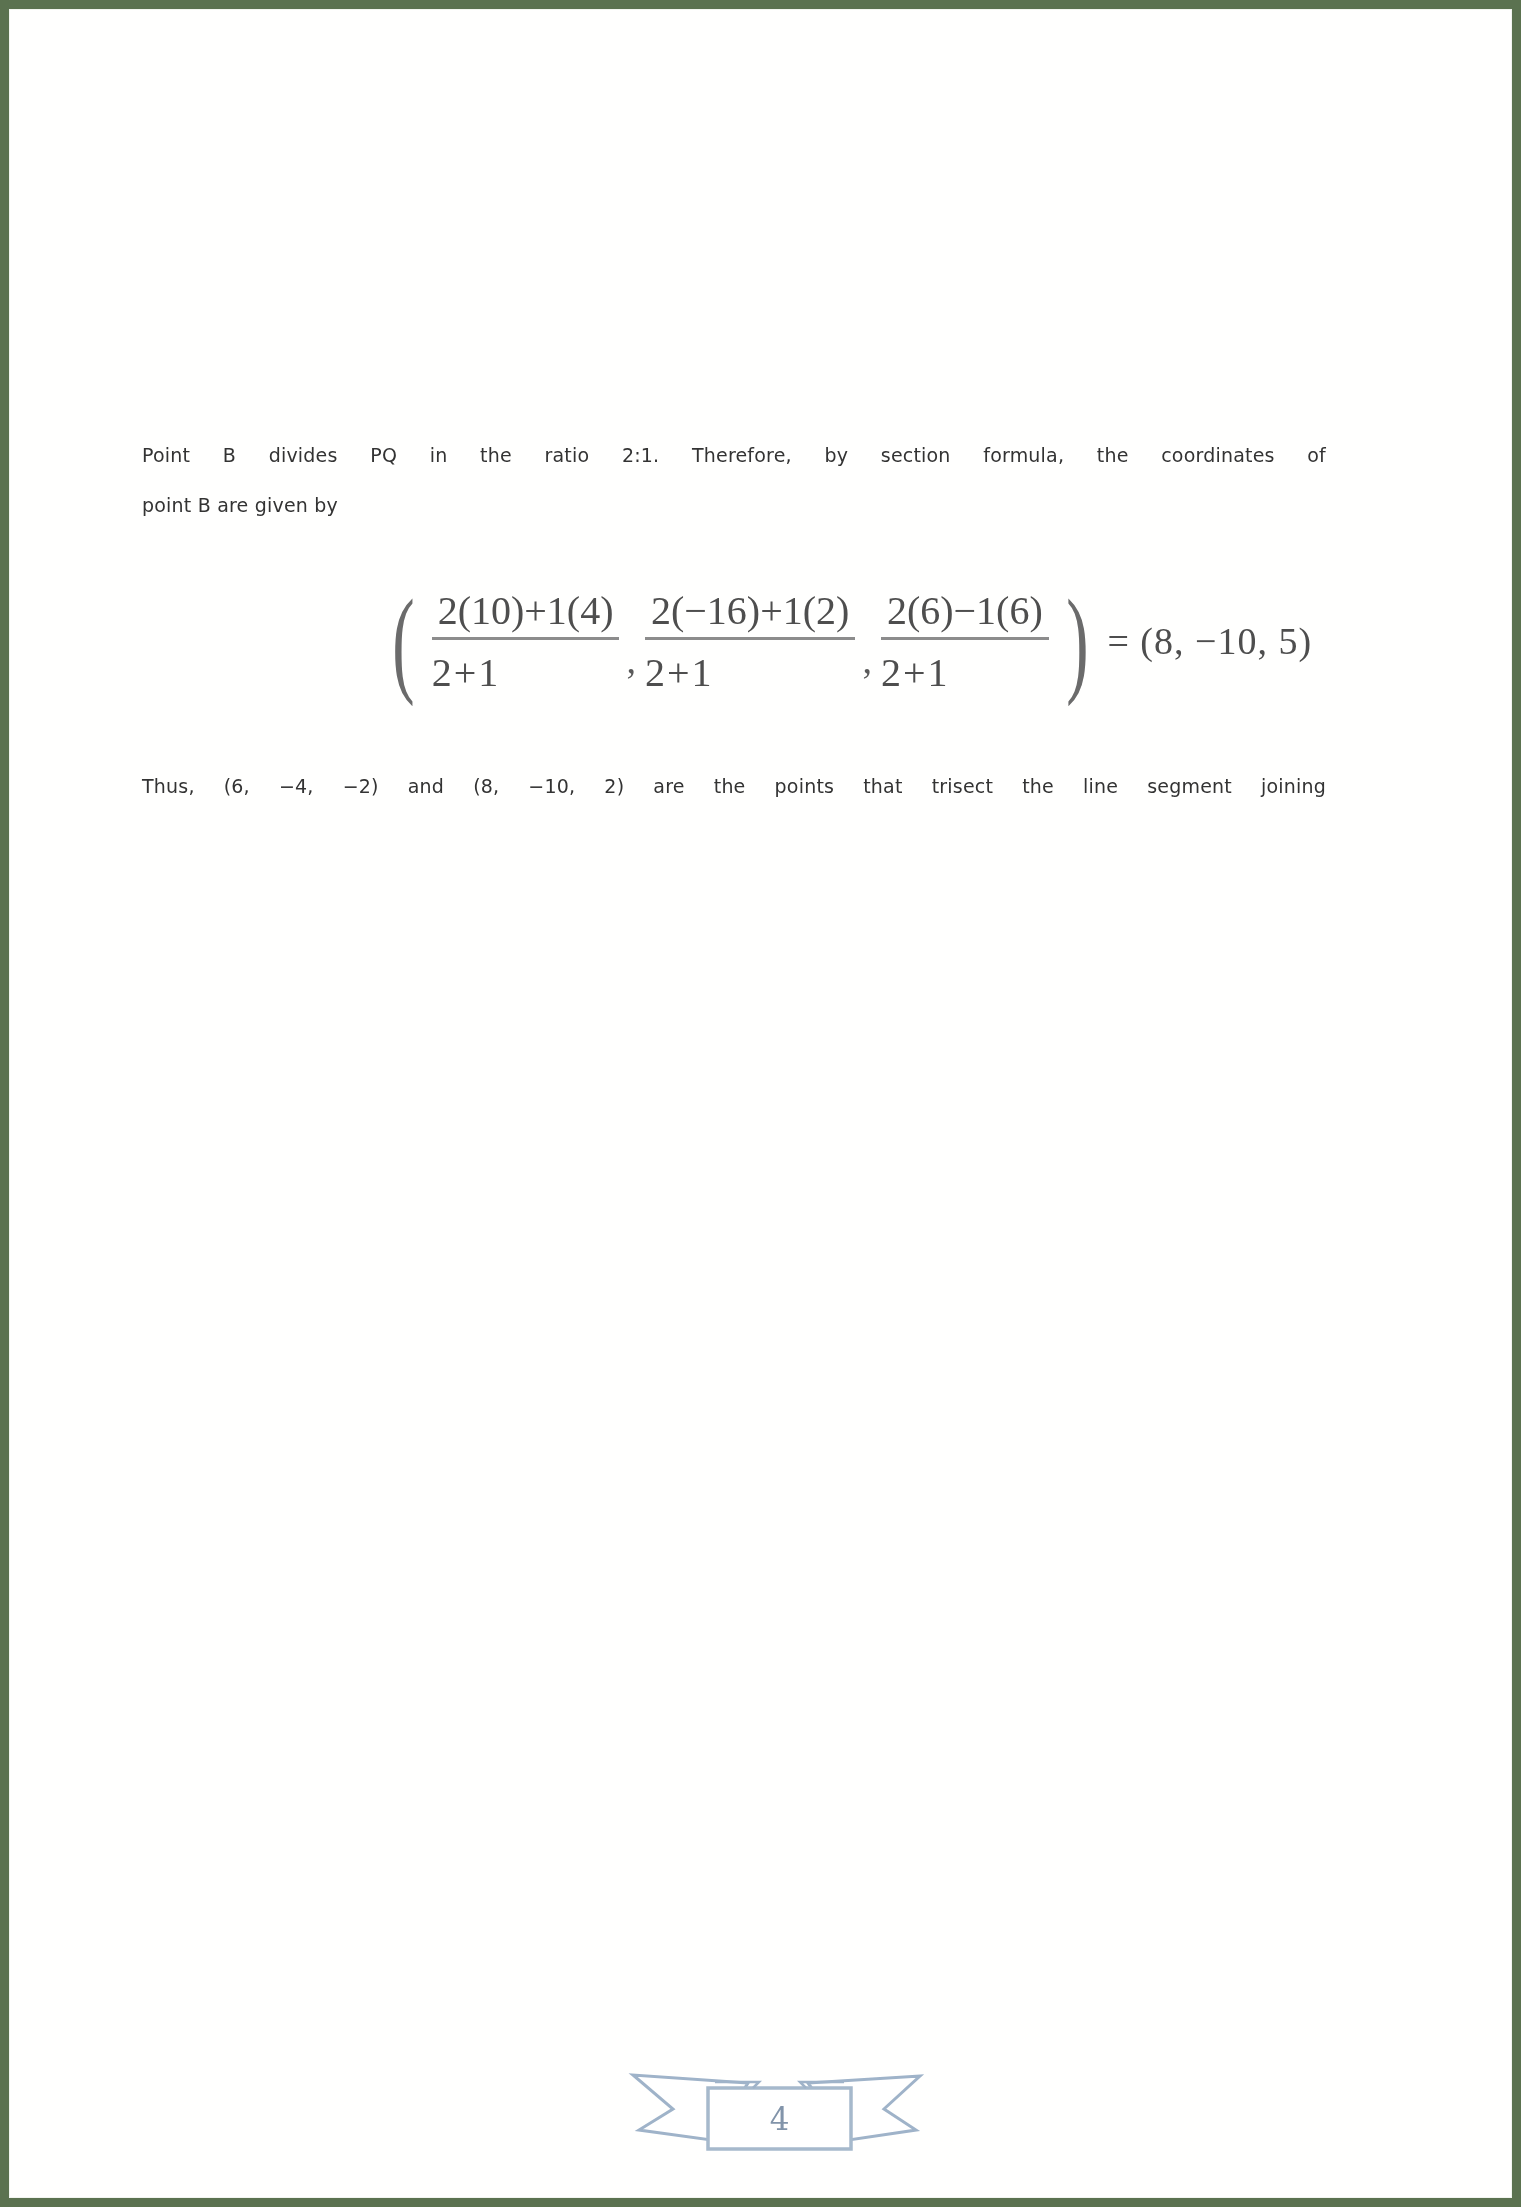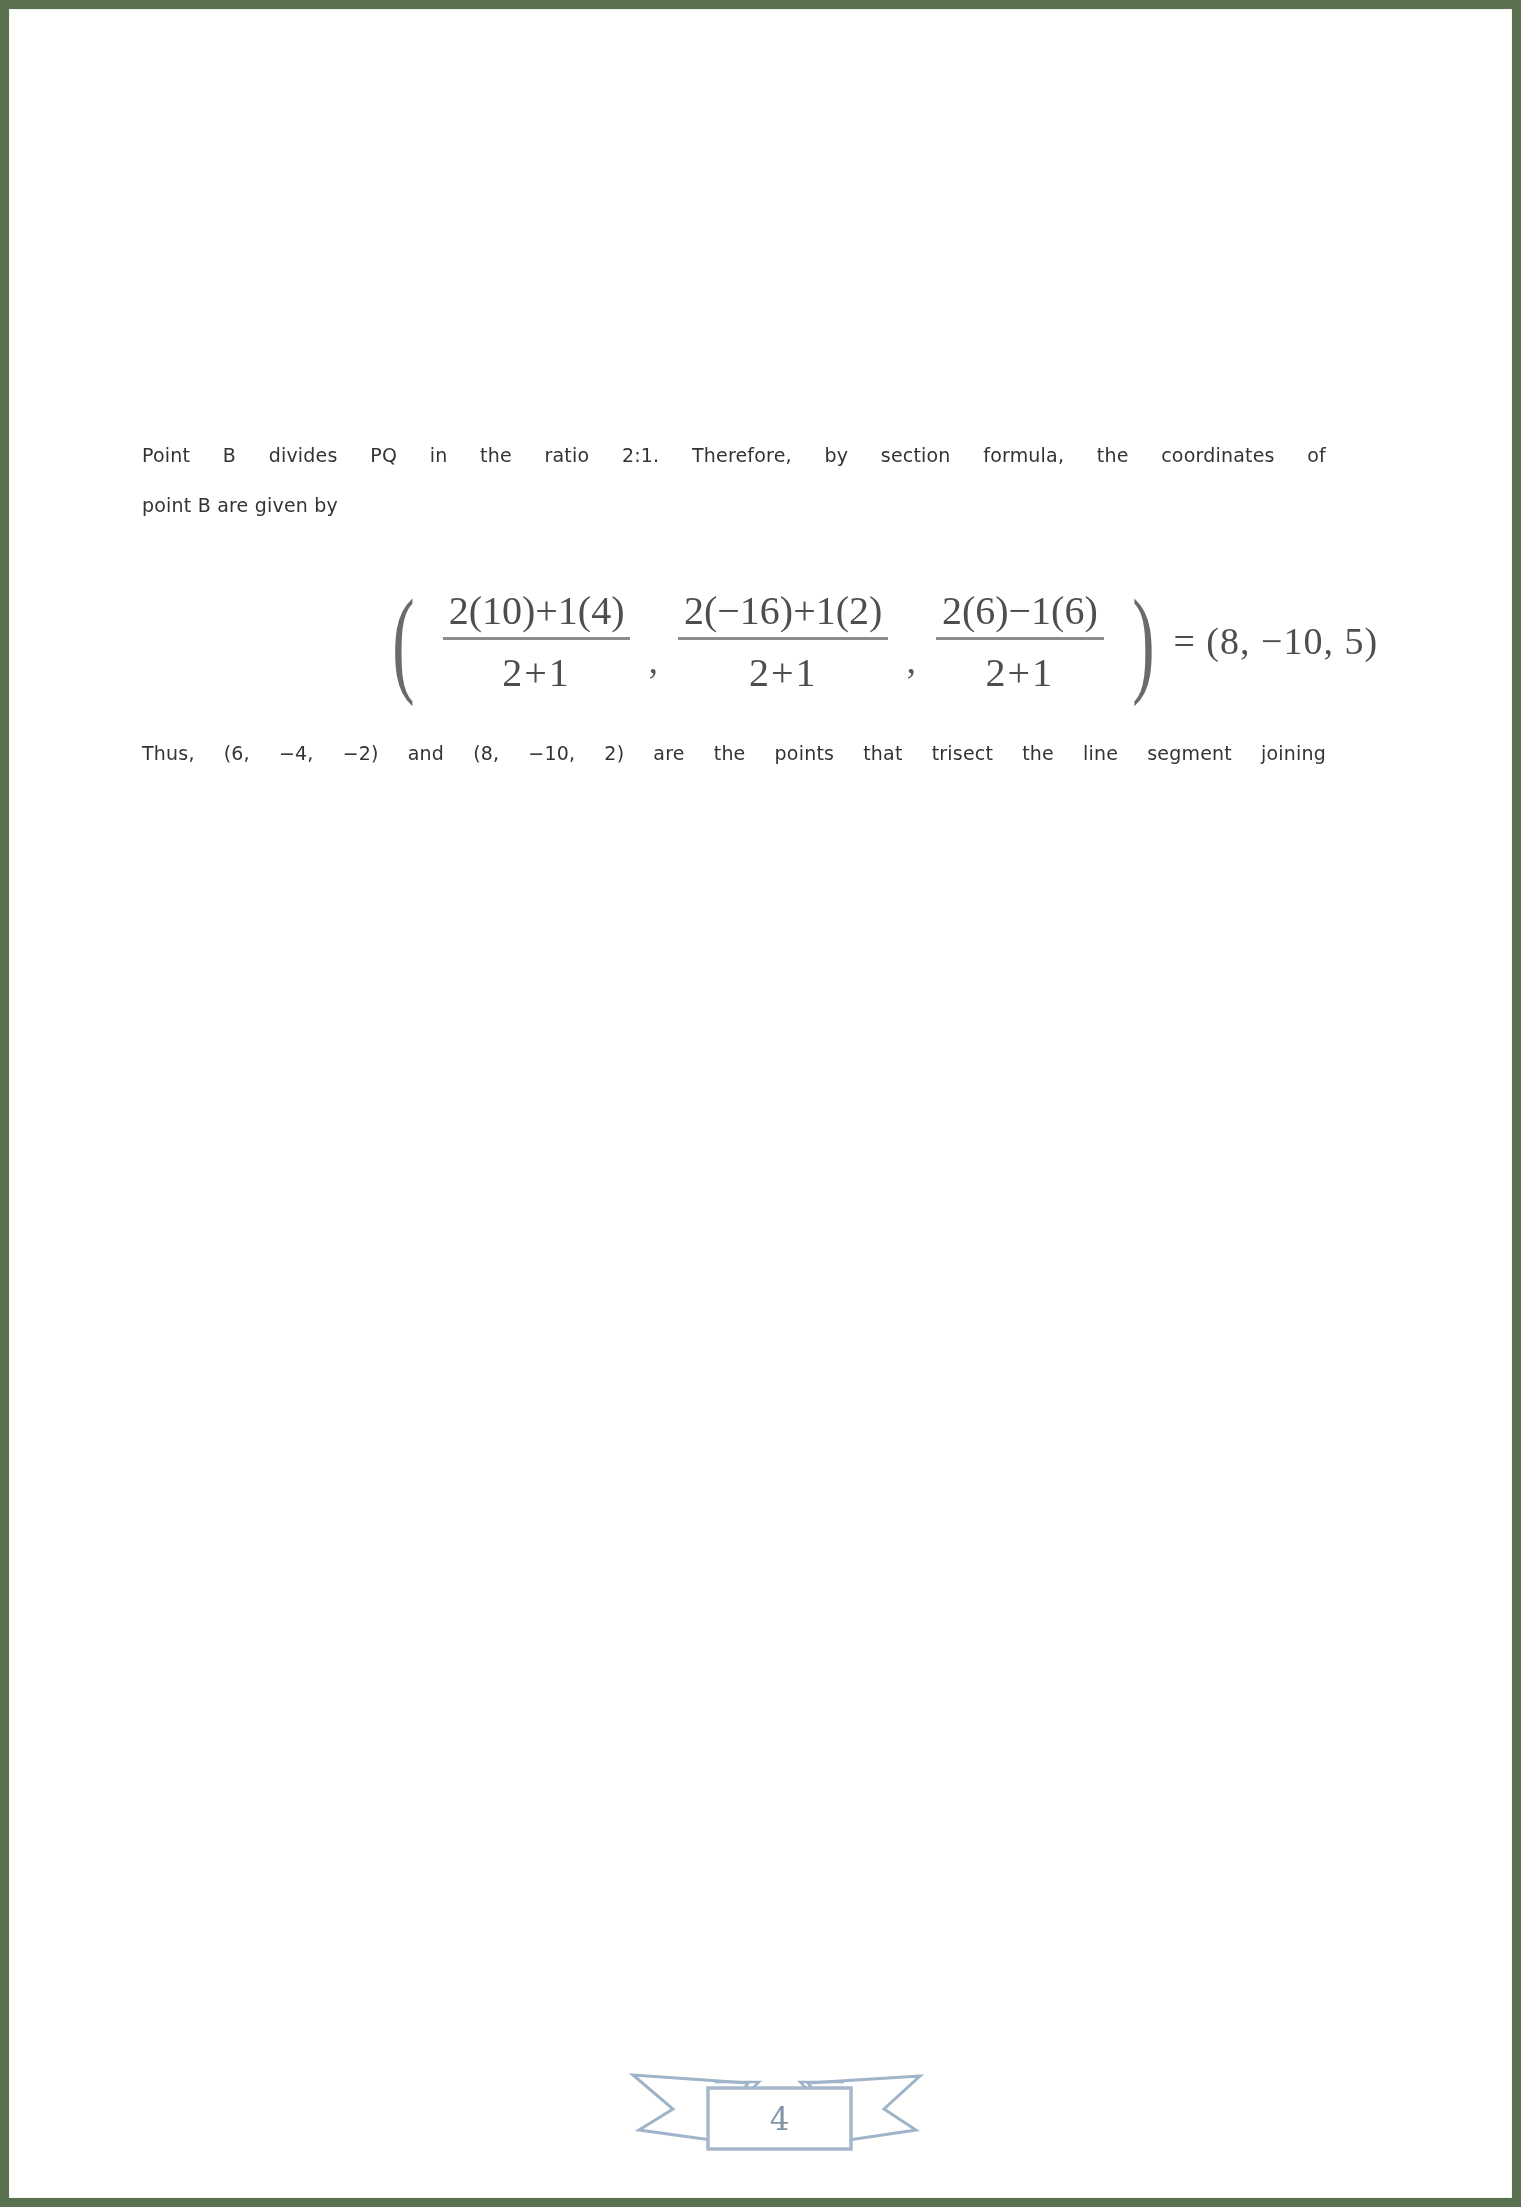--- a/index.html
+++ b/index.html
@@ -23,40 +23,40 @@
   
   .para{
     position:absolute;left:133px;width:1184px;
     color:var(--body-text);
     font-size:19px;line-height:50px;
     letter-spacing:0.2px;
   }
   .para .line{display:block;}
   .para .line.justified{text-align:justify;text-align-last:justify;}
   .para-intro{top:421px;}
-  .para-conclusion{top:719px;}
+  .para-conclusion{top:752px;}
 
   
   .formula{
     position:absolute;left:374px;top:576px;height:112px;
     display:flex;align-items:center;
     color:var(--formula-text);
     font-family:"Liberation Serif","DejaVu Serif",serif;
   }
   .bigparen{
     display:inline-block;
     font-size:122px;line-height:100px;
     font-weight:400;color:#6b6b6b;
     transform:scaleX(0.55) scaleY(0.98);
   }
   .bigparen.open{margin-right:2px;}
   .bigparen.close{margin-left:2px;}
   .fraction{
-    display:inline-flex;flex-direction:column;align-items:center;
-    margin:0 17px;
+    display:inline-flex;flex-direction:column;align-items:flex-start;
+    margin:0 6px;
   }
   .fraction .num{
     font-size:40px;line-height:46px;
     padding:0 6px 3px 6px;
     border-bottom:3px solid #8c8c8c;
     white-space:nowrap;
   }
   .fraction .den{
     font-size:40px;line-height:44px;
     padding-top:11px;

